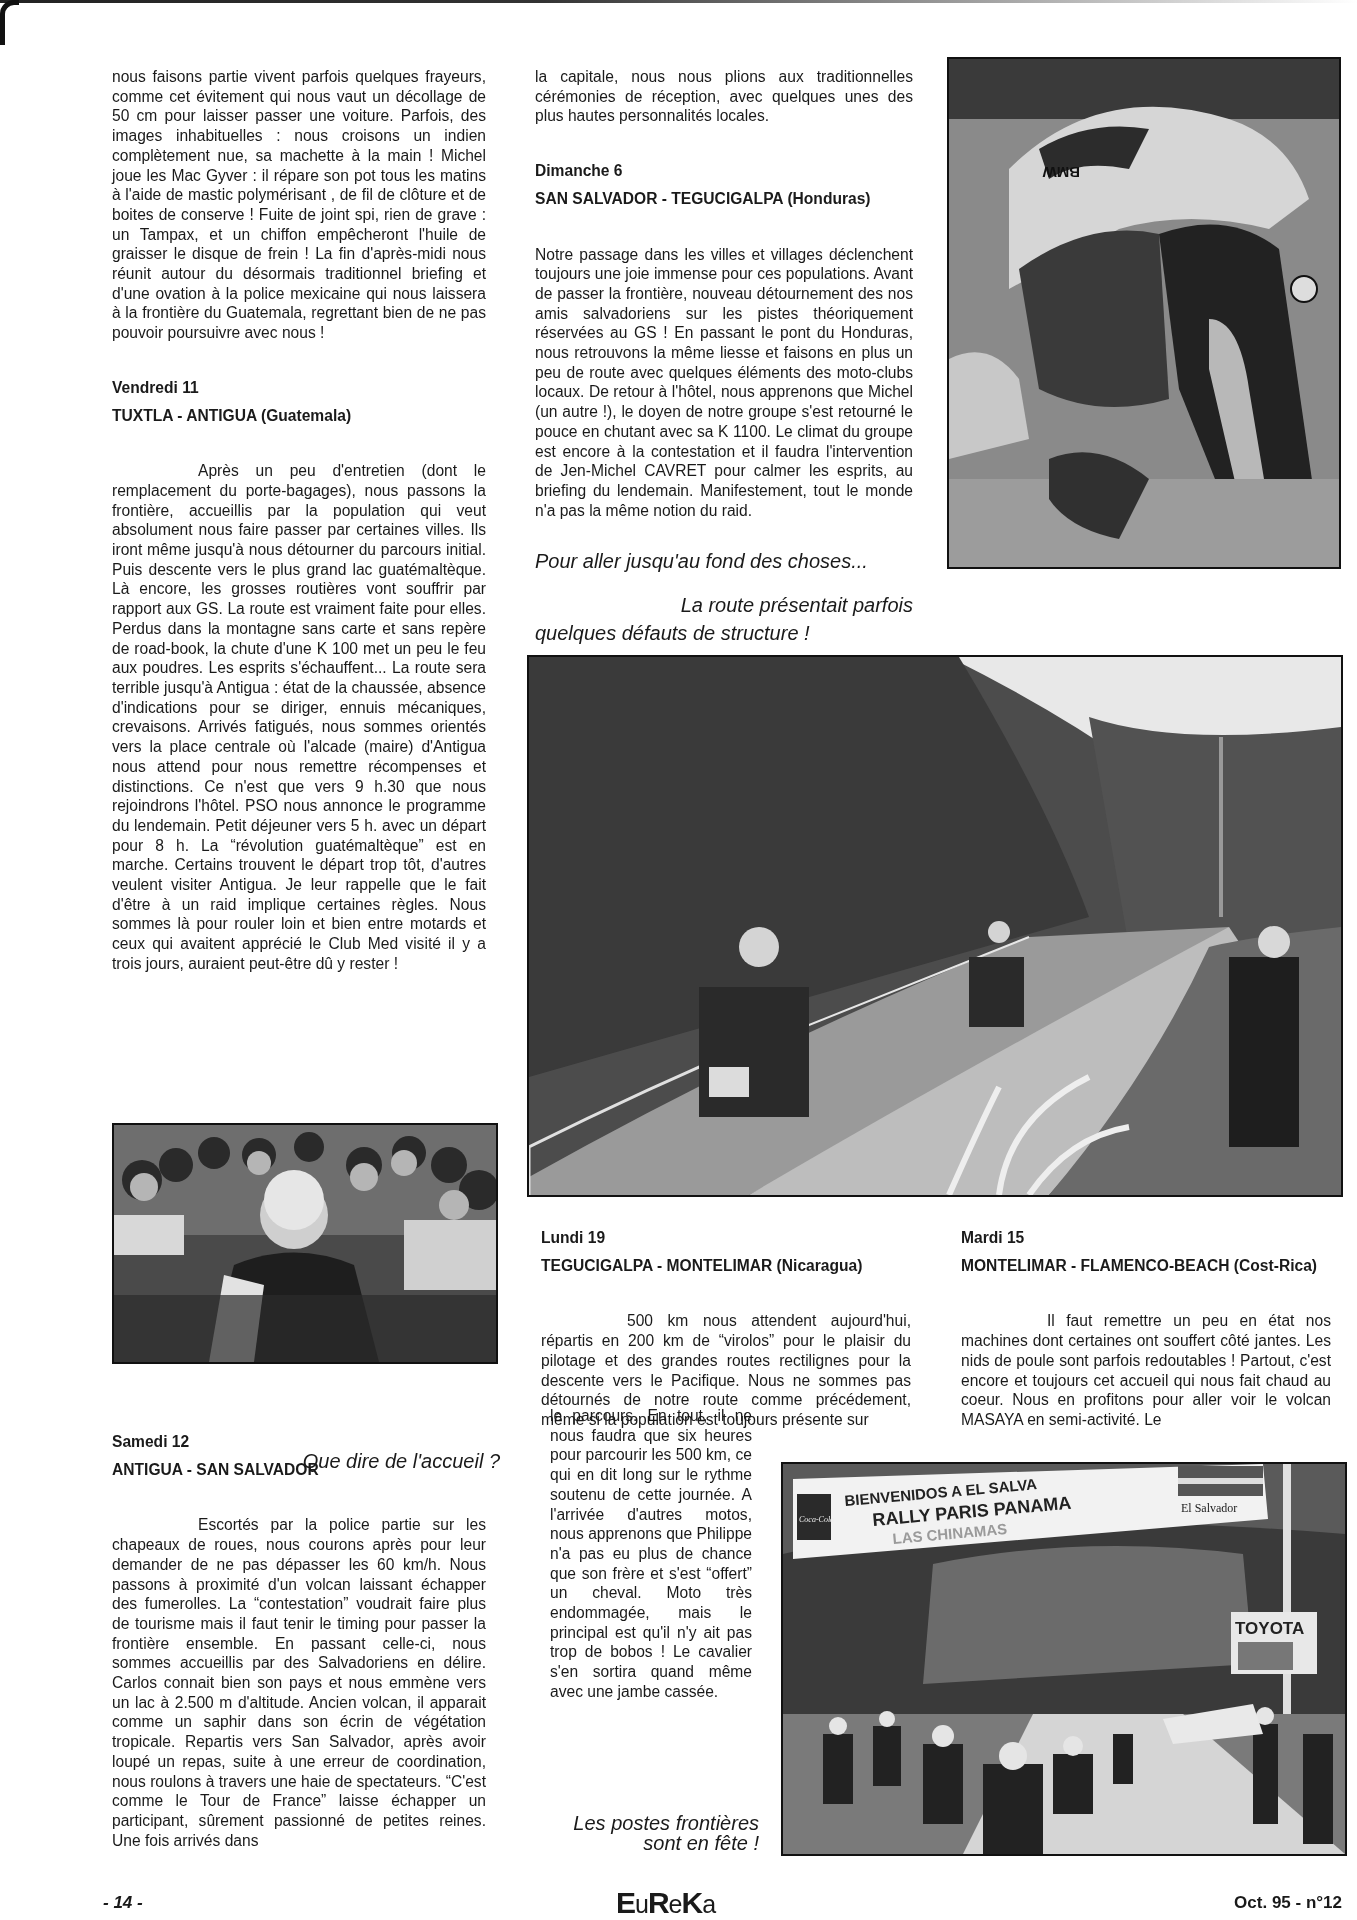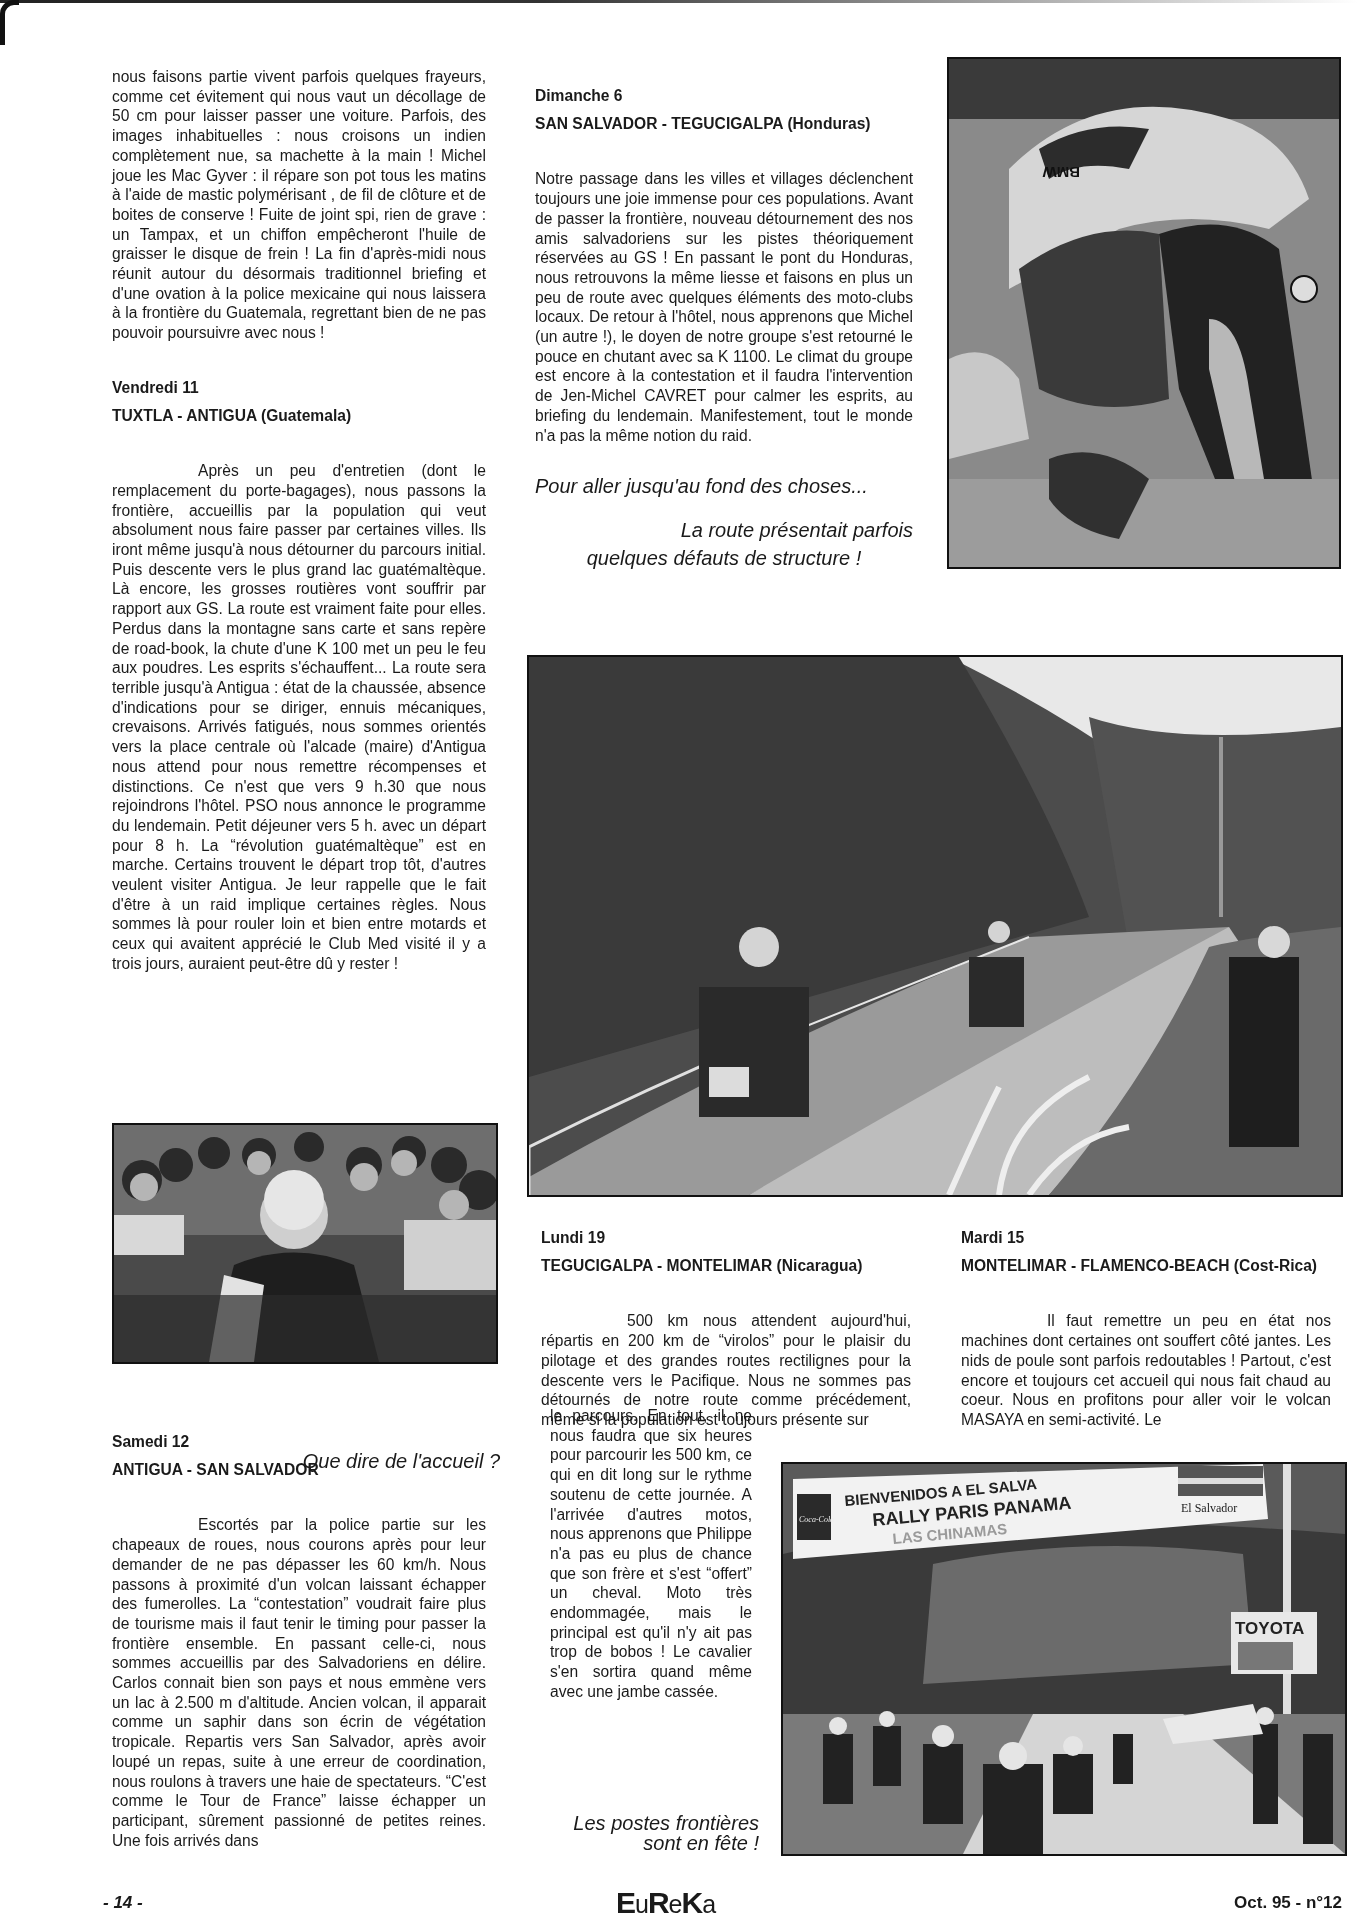--- a/index.html
+++ b/index.html
@@ -74,30 +74,31 @@
 <div class="col caption cap-right" style="left:104px; top:1452px; width:396px;">Que dire de l'accueil ?</div>
 
 <div class="col" style="left:104px; top:1424px; width:390px;">
   <p class="head">Samedi 12</p>
   <p class="head">ANTIGUA - SAN SALVADOR</p>
   <div style="height:20px"></div>
   <p class="indent">Escortés par la police partie sur les chapeaux de roues, nous courons après pour leur demander de ne pas dépasser les 60 km/h. Nous passons à proximité d'un volcan laissant échapper des fumerolles. La “contestation” voudrait faire plus de tourisme mais il faut tenir le timing pour passer la frontière ensemble. En passant celle-ci, nous sommes accueillis par des Salvadoriens en délire. Carlos connait bien son pays et nous emmène vers un lac à 2.500 m d'altitude. Ancien volcan, il apparait comme un saphir dans son écrin de végétation tropicale. Repartis vers San Salvador, après avoir loupé un repas, suite à une erreur de coordination, nous roulons à travers une haie de spectateurs. “C'est comme le Tour de France” laisse échapper un participant, sûrement passionné de petites reines. Une fois arrivés dans</p>
 </div>
 
 <div class="col" style="left:527px; top:59px; width:394px;">
+  <p>la capitale, nous nous plions aux traditionnelles cérémonies de réception, avec quelques unes des plus hautes personnalités locales.</p>
   <div style="height:19px"></div>
   <p class="head">Dimanche 6</p>
   <p class="head">SAN SALVADOR - TEGUCIGALPA (Honduras)</p>
   <div style="height:20px"></div>
   <p>Notre passage dans les villes et villages déclenchent toujours une joie immense pour ces populations. Avant de passer la frontière, nouveau détournement des nos amis salvadoriens sur les pistes théoriquement réservées au GS ! En passant le pont du Honduras, nous retrouvons la même liesse et faisons en plus un  peu de route avec quelques éléments des moto-clubs locaux. De retour à l'hôtel, nous apprenons que Michel (un autre !), le doyen de notre groupe s'est retourné le pouce en chutant avec sa K 1100. Le climat du groupe est encore à la contestation et il faudra l'intervention de Jen-Michel CAVRET pour calmer les esprits, au briefing du lendemain. Manifestement, tout le monde n'a pas la même notion du raid.</p>
   <div style="height:16px"></div>
   <p class="caption cap-right">Pour aller jusqu'au fond des choses...</p>
   <div style="height:8px"></div>
   <p class="caption" style="text-align:right">La route présentait parfois</p>
-  <p class="caption" style="text-align:center">quelques défauts de structure !</p>
+  <p class="caption" style="text-align:left">quelques défauts de structure !</p>
 </div>
 
 <div class="photo" style="left:947px; top:57px; width:390px; height:508px;">
   <svg viewBox="0 0 390 508" preserveAspectRatio="none">
     <rect width="390" height="508" fill="#8a8a8a"></rect>
     <rect x="0" y="0" width="390" height="60" fill="#3a3a3a"></rect>
     <path d="M60 110 Q150 20 280 60 Q340 80 360 140 L320 170 Q240 150 170 170 L60 230 Z" fill="#d6d6d6"></path>
     <path d="M90 90 Q140 60 200 70 L180 110 Q130 100 100 120 Z" fill="#2c2c2c"></path>
     <text x="95" y="118" font-family="Liberation Sans, sans-serif" font-weight="bold" font-size="15" fill="#111" transform="rotate(180 113 113)">BMW</text>
     <path d="M70 210 Q140 160 210 175 L220 340 Q150 360 90 330 Z" fill="#3a3a3a"></path>

